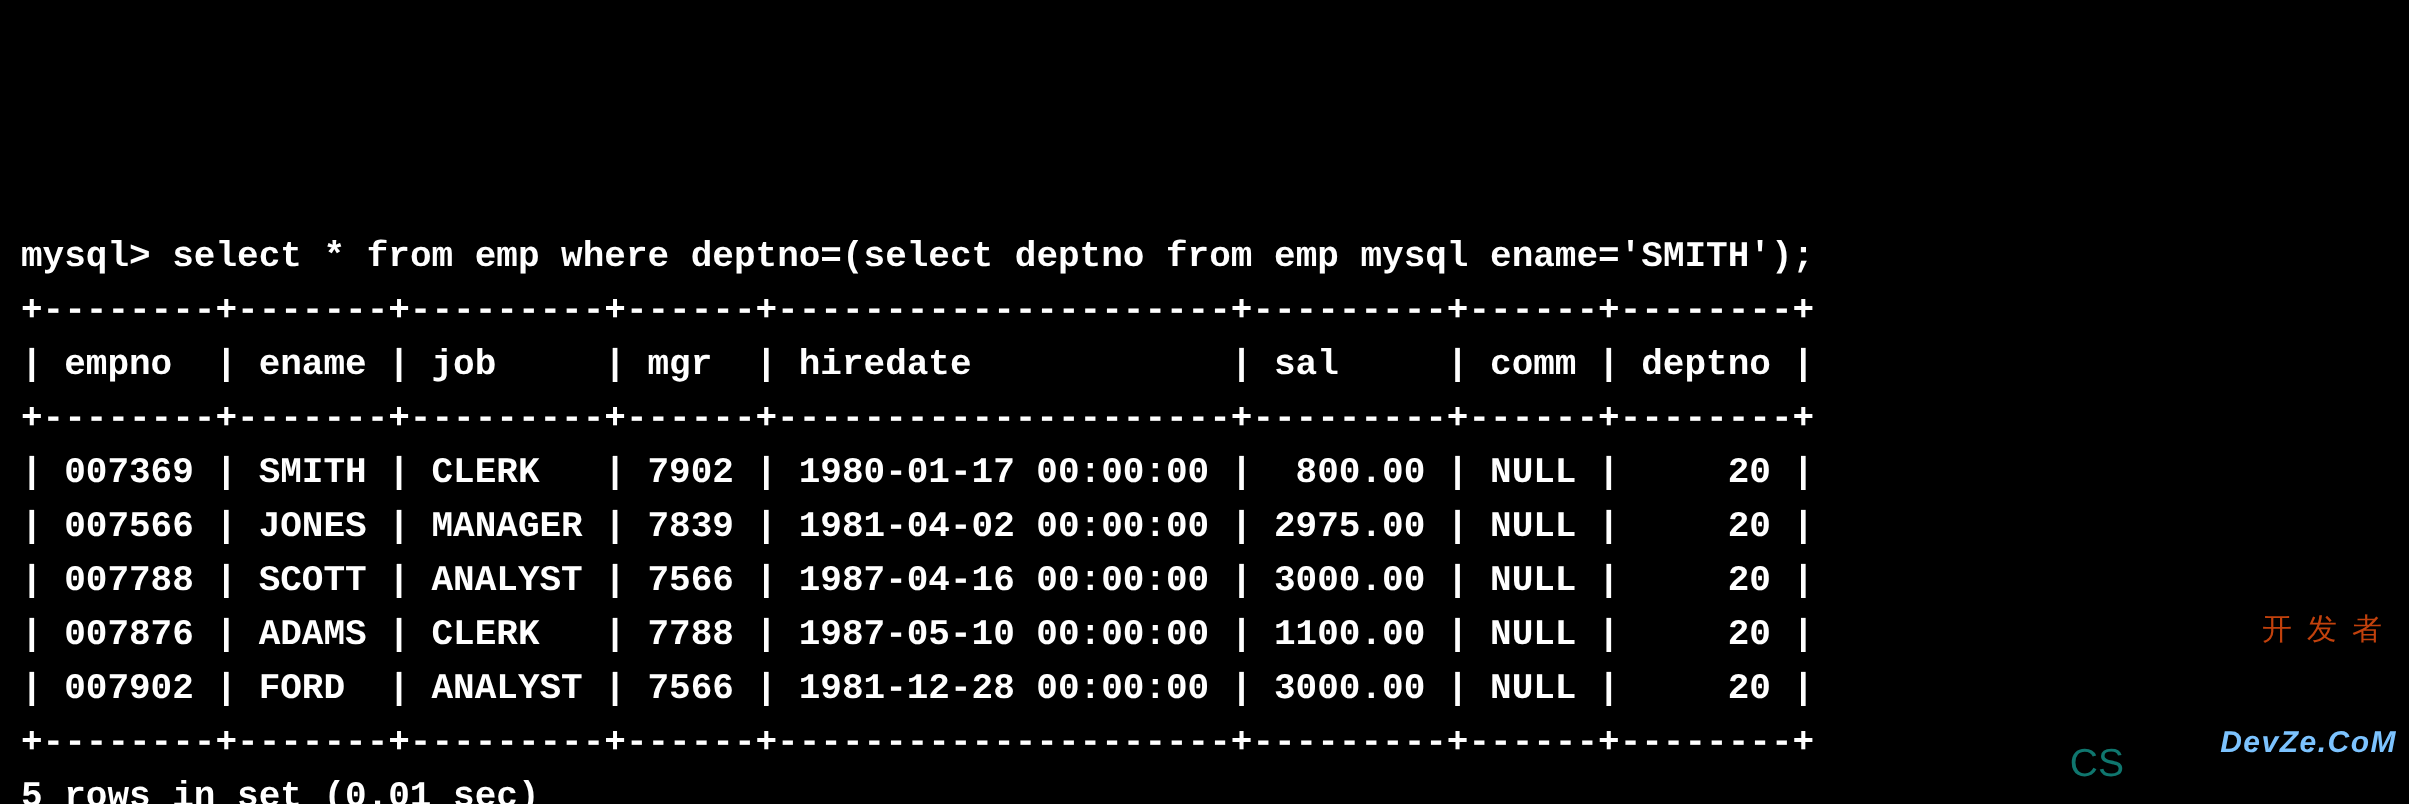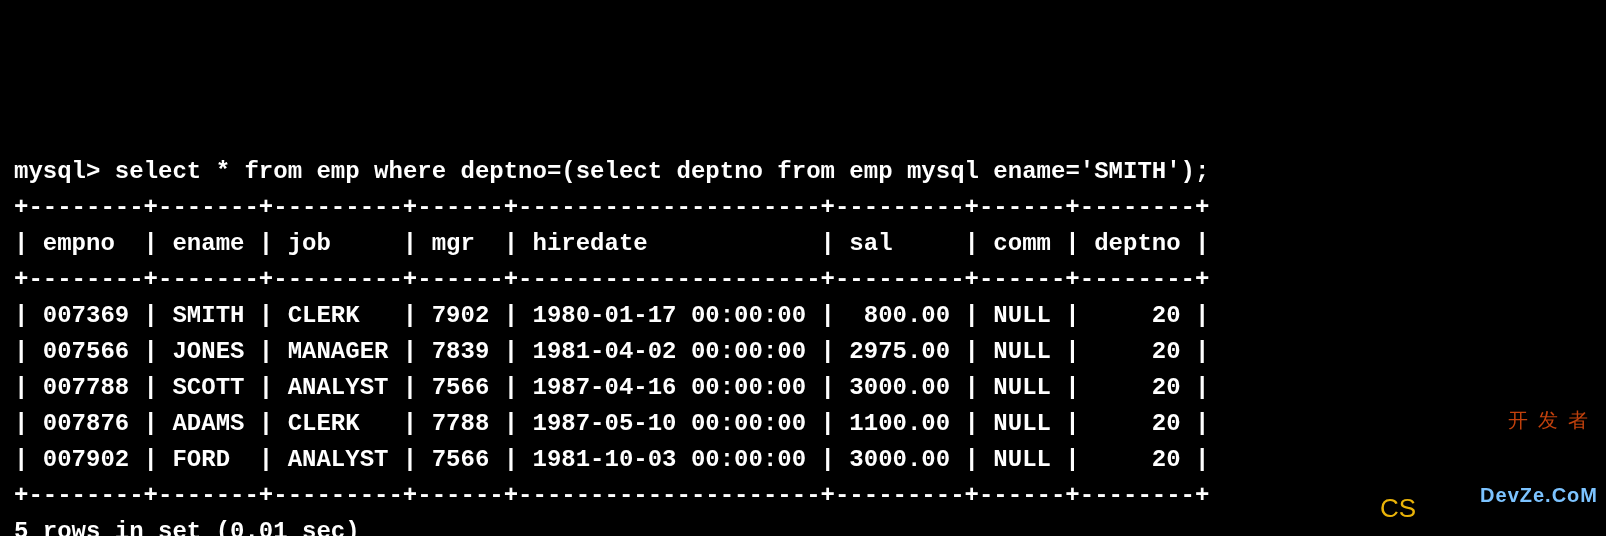--- a/index.html
+++ b/index.html
@@ -33,45 +33,46 @@
       color: #c2410c;
       font-size: 20px;
       letter-spacing: 10px;
       font-weight: normal;
     }
     .watermark .en {
       color: #7cc3ff;
       font-size: 20px;
       font-weight: bold;
       letter-spacing: 1px;
+      font-style: italic;
     }
     .cs {
       position: absolute;
       right: 190px;
       bottom: 8px;
-      color: #eab308;
+      color: #0f766e;
       font-size: 26px;
       font-weight: normal;
       font-family: Arial, sans-serif;
     }
   </style>
 </head>
 <body>
 
 
 
 <div><span>mysql&gt; </span><span>select * from emp where deptno=(select deptno from emp mysql ename='SMITH');</span>
 <span>+--------+-------+---------+------+---------------------+---------+------+--------+</span>
 <span>| empno  | ename | job     | mgr  | hiredate            | sal     | comm | deptno |</span>
 <span>+--------+-------+---------+------+---------------------+---------+------+--------+</span>
 <span>| 007369 | SMITH | CLERK   | 7902 | 1980-01-17 00:00:00 |  800.00 | NULL |     20 |</span>
 <span>| 007566 | JONES | MANAGER | 7839 | 1981-04-02 00:00:00 | 2975.00 | NULL |     20 |</span>
 <span>| 007788 | SCOTT | ANALYST | 7566 | 1987-04-16 00:00:00 | 3000.00 | NULL |     20 |</span>
 <span>| 007876 | ADAMS | CLERK   | 7788 | 1987-05-10 00:00:00 | 1100.00 | NULL |     20 |</span>
-<span>| 007902 | FORD  | ANALYST | 7566 | 1981-10-03 00:00:00 | 3000.00 | NULL |     20 |</span>
+<span>| 007902 | FORD  | ANALYST | 7566 | 1981-12-28 00:00:00 | 3000.00 | NULL |     20 |</span>
 <span>+--------+-------+---------+------+---------------------+---------+------+--------+</span>
 <span>5 rows in set (0.01 sec)</span>
 
 </div>
 
 <div class="cs">CS</div>
 <div class="watermark">
   <div class="cn">开发者</div>
   <div class="en">DevZe.CoM</div>
 </div>

